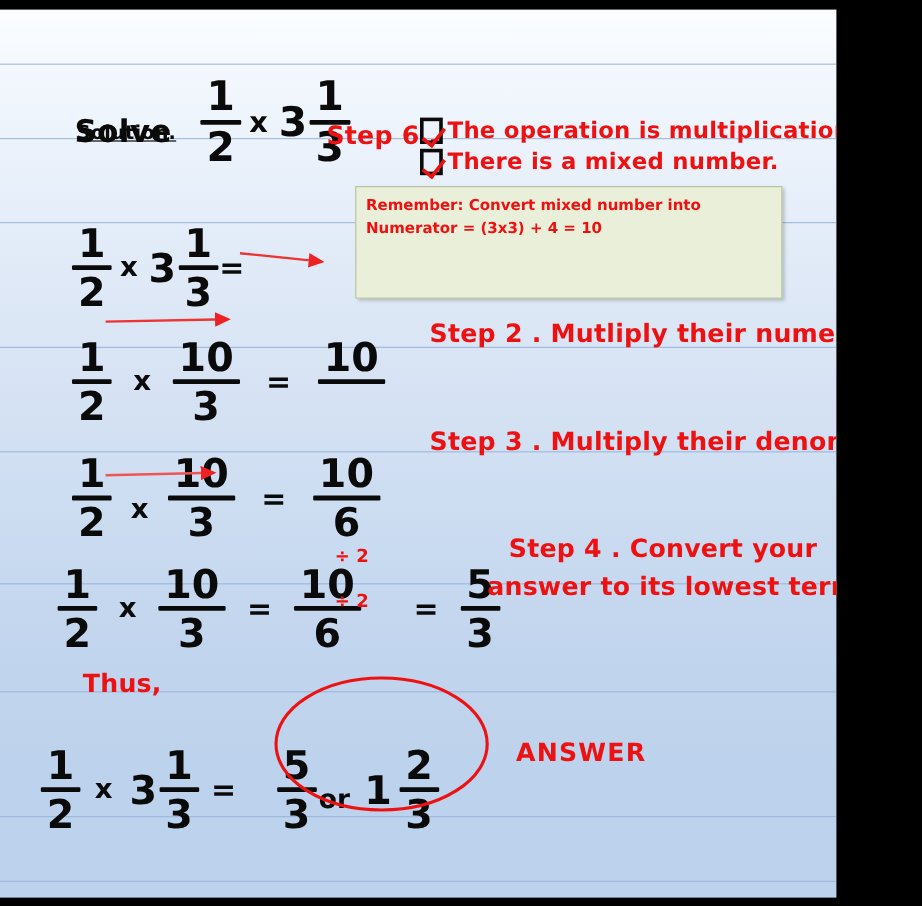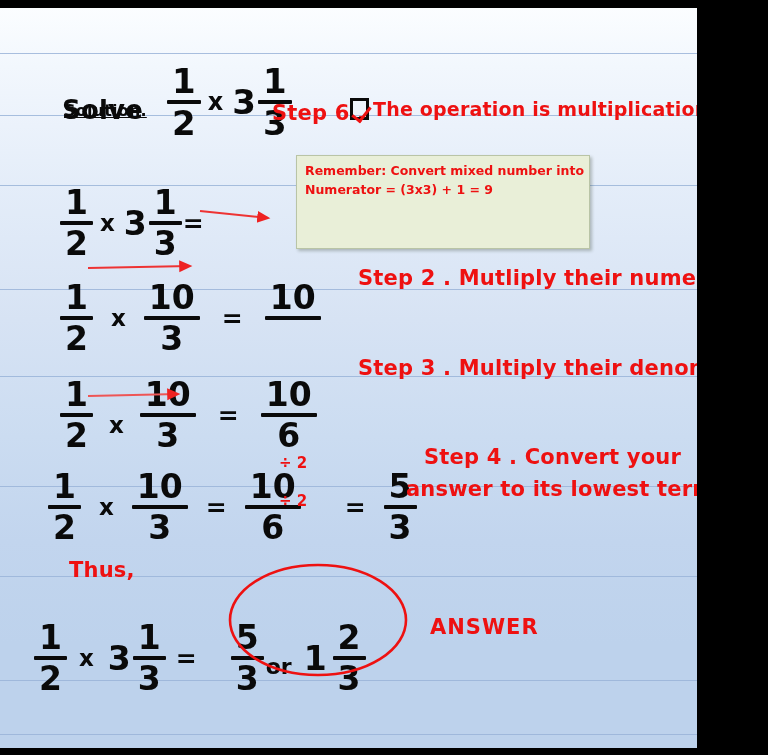--- a/index.html
+++ b/index.html
@@ -195,25 +195,29 @@
 
   <div class="hand blk" style="left:64px; top:93px; font-size:16px;text-decoration:underline;">Solution.</div>
 
   <div class="hand red" style="left:272px; top:93px; font-size:21px;">Step 6 .</div>
 
   <div id="step1-block" style="left:350px; top:88px;">
     <div class="cbrow">
       <span class="cbox"></span>
       <span class="hand red" style="position:relative; font-size:19px;">The operation is multiplication.</span>
     </div>
-  </div>
-
-  <div id="remember-box" style="left:296px; top:147px; width:294px; height:94px;">
+    <div class="cbrow">
+      <span class="cbox"></span>
+      <span class="hand red" style="position:relative; font-size:19px;">There is a mixed number.</span>
+    </div>
+  </div>
+
+  <div id="remember-box" style="left:296px; top:147px; width:356px; height:94px;">
     <div class="rline">Remember: Convert mixed number into</div>
-    <div class="rline">Numerator = (3x3) + 1 = 9</div>
+    <div class="rline">Numerator = (3x3) + 4 = 10</div>
   </div>
 
   <div class="expr" style="left:60px; top:148px; font-size:33px;">
     <span class="frac">
       <span class="num">1</span>
       <span class="bar"></span>
       <span class="den">2</span>
     </span>
     <span class="op" style="font-size:23px;">x</span>
     <span class="whole">3</span>

